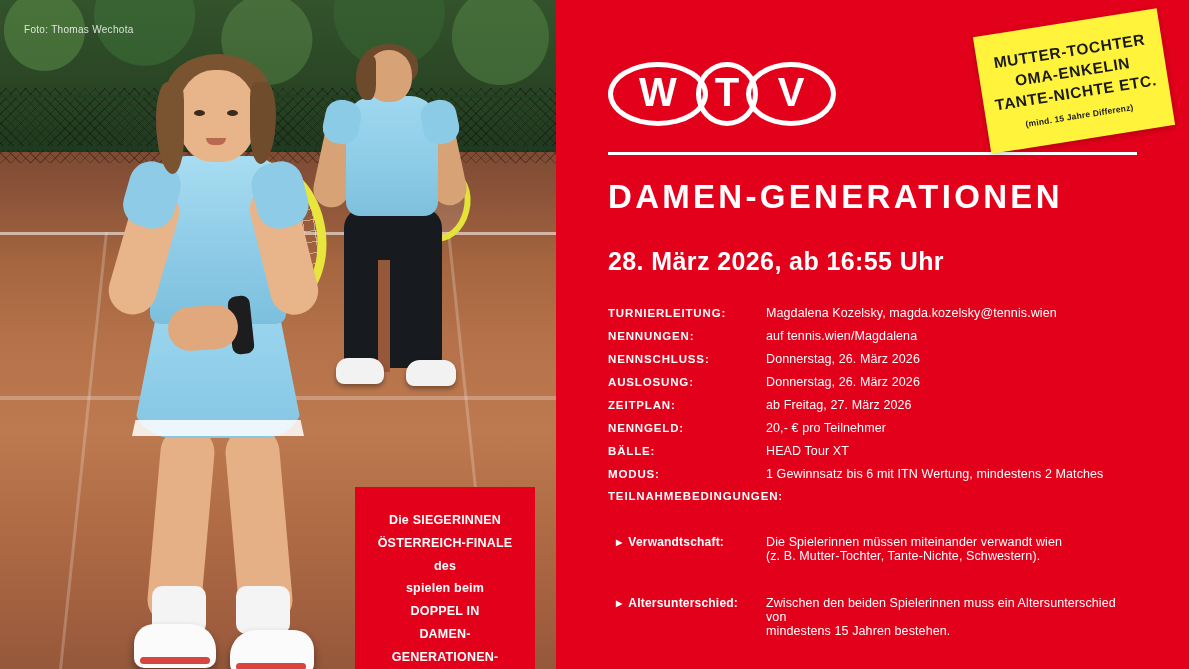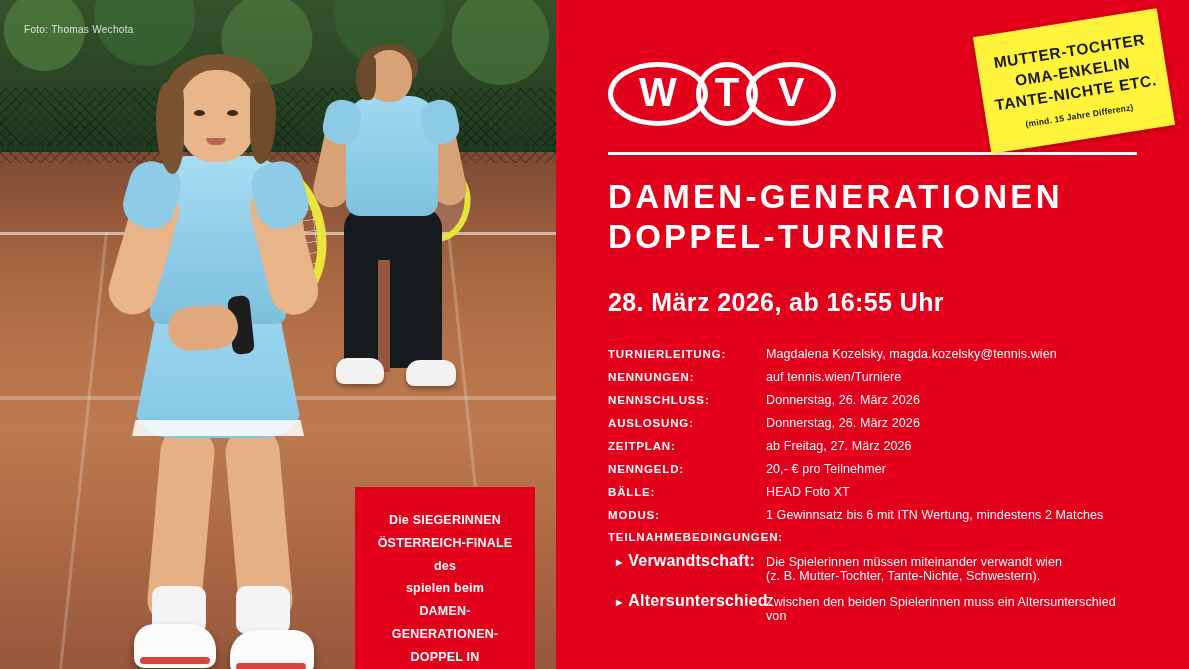--- a/index.html
+++ b/index.html
@@ -336,21 +336,22 @@
     text-transform: uppercase;
   }
   .row .val {
     font-size: 12.5px;
     letter-spacing: .1px;
   }
   .row.sub .lbl {
     padding-left: 8px;
     text-transform: none;
     letter-spacing: .2px;
-    font-size: 16px;
+    font-size: 12px;
+    margin-top: 24px;
   }
   .row.sub .lbl::before {
     content: "\25B6";
     font-size: 8px;
     margin-right: 6px;
     position: relative; top: -1px;
   }
   .row.conditions { }
   .val .ln { display: block; }
 
@@ -436,22 +437,22 @@
       <div class="pf-mouth"></div>
     </div>
 
     <div class="photo-credit">Foto: Thomas Wechota</div>
 
     <div class="winners-box">
       <p id="winners-text">
           <span style="display: block;">Die SIEGERINNEN</span>
           <span style="display: block;">ÖSTERREICH-FINALE des</span>
           <span style="display: block;">spielen beim</span>
+          <span style="display: block;">DOPPEL IN</span>
           <span style="display: block;">DAMEN-GENERATIONEN-</span>
-          <span style="display: block;">DOPPEL IN</span>
           <span style="display: block;">AMSTETTEN um den Sieg</span>
         </p>
     </div>
   </div>
 
   <div class="info-panel">
 
     <div class="logo">
       <div class="logo-letter w">
           <span>W</span>
@@ -461,72 +462,72 @@
         </div>
       <div class="logo-letter v">
           <span>V</span>
         </div>
     </div>
 
     <div class="logo-rule"></div>
 
     <div class="title">
       <div>DAMEN-GENERATIONEN</div>
-      <div>DOPPEL-TURNIER</div>
     </div>
 
     <div class="date">28. März 2026, ab 16:55 Uhr</div>
 
     <div class="details" id="details-list">
         <div class="row">
           <div class="lbl">TURNIERLEITUNG:</div>
           <div class="val">Magdalena Kozelsky, magda.kozelsky@tennis.wien</div>
         </div>
         <div class="row">
           <div class="lbl">NENNUNGEN:</div>
-          <div class="val">auf tennis.wien/Turniere</div>
+          <div class="val">auf tennis.wien/Magdalena</div>
         </div>
         <div class="row">
           <div class="lbl">NENNSCHLUSS:</div>
           <div class="val">Donnerstag, 26. März 2026</div>
         </div>
         <div class="row">
           <div class="lbl">AUSLOSUNG:</div>
           <div class="val">Donnerstag, 26. März 2026</div>
         </div>
         <div class="row">
           <div class="lbl">ZEITPLAN:</div>
           <div class="val">ab Freitag, 27. März 2026</div>
         </div>
         <div class="row">
           <div class="lbl">NENNGELD:</div>
           <div class="val">20,- € pro Teilnehmer</div>
         </div>
         <div class="row">
           <div class="lbl">BÄLLE:</div>
-          <div class="val">HEAD Foto XT</div>
+          <div class="val">HEAD Tour XT</div>
         </div>
         <div class="row">
           <div class="lbl">MODUS:</div>
           <div class="val">1 Gewinnsatz bis 6 mit ITN Wertung, mindestens 2 Matches</div>
         </div>
         <div class="row conditions">
           <div class="lbl" style="width: auto; flex: 0 0 auto;">TEILNAHMEBEDINGUNGEN:</div>
         </div>
         <div class="row sub">
           <div class="lbl">Verwandtschaft:</div>
           <div class="val">
             <span class="ln">Die Spielerinnen müssen miteinander verwandt wien</span>
             <span class="ln">(z. B. Mutter-Tochter, Tante-Nichte, Schwestern).</span>
           </div>
         </div>
         <div class="row sub">
           <div class="lbl">Altersunterschied:</div>
           <div class="val">
             <span class="ln">Zwischen den beiden Spielerinnen muss ein Altersunterschied von</span>
+            <span class="ln">mindestens 15 Jahren bestehen.</span>
           </div>
         </div>
       </div>
 
     <div class="sticker">
       <div class="s-line">MUTTER-TOCHTER</div>
       <div class="s-line">OMA-ENKELIN</div>
       <div class="s-line">TANTE-NICHTE ETC.</div>
       <div class="s-note">(mind. 15 Jahre Differenz)</div>
     </div>

